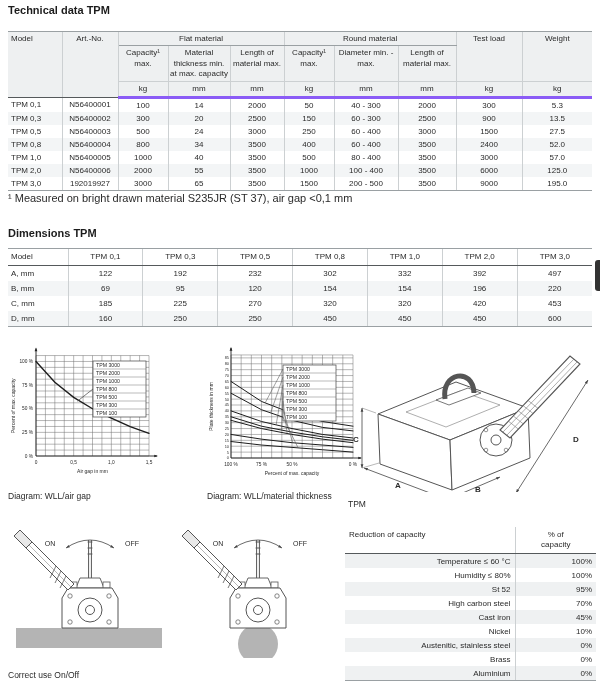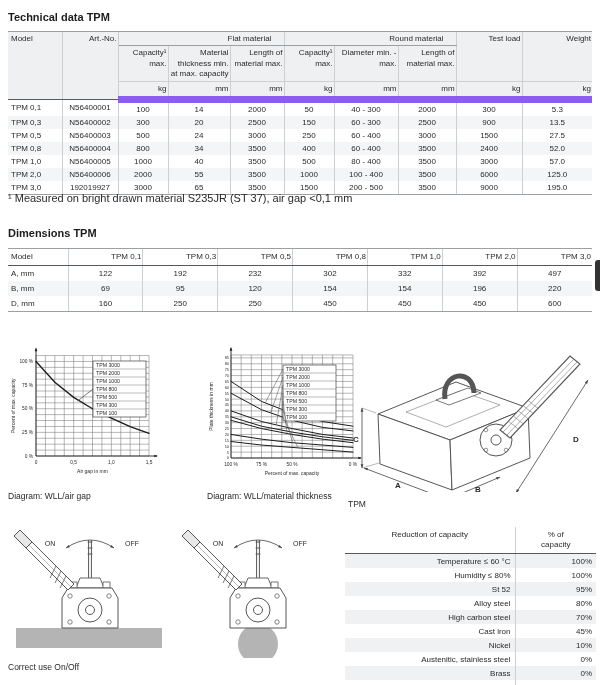--- a/index.html
+++ b/index.html
@@ -1,57 +1,57 @@
 <!DOCTYPE html>
 <html><head>
 <meta charset="utf-8">
 <style>
   html,body{margin:0;padding:0;}
   body{
     width:600px;height:685px;background:#ffffff;position:relative;overflow:hidden;
     font-family:"Liberation Sans", sans-serif;color:#2a2a2a;
   }
   .section-title{position:absolute;left:8px;font-size:11px;font-weight:bold;color:#1c1c1c;}
-  #title-technical{top:11px;}
+  #title-technical{top:4px;}
   #title-dimensions{top:227px;}
 
   .tframe{position:absolute;left:8px;width:584px;border-top:1px solid #9aa0a3;border-bottom:1px solid #9aa0a3;}
   #tech-frame{top:31px;}
   #dim-frame{top:248px;}
 
   table.dtable{border-collapse:collapse;border-style:hidden;table-layout:fixed;width:100%;font-size:8px;color:#2a2a2a;}
-  table.dtable th{font-weight:normal;vertical-align:top;padding:2px 1px 1px;line-height:1.3;text-align:right;}
+  table.dtable th{font-weight:normal;vertical-align:top;padding:2px 1px 1px;line-height:1.3;text-align:center;}
   table.dtable td{padding:1.5px 1px;text-align:center;height:10px;}
   table.dtable th,table.dtable td{border:1px solid #ccd0d2;}
   table.dtable td{border-top:none;border-bottom:none;}
   #tech-table th{background:#eef0f1;}
   #tech-table .grp{border-bottom:1px solid #9aa0a3;padding:2px 12px 1px;}
-  #tech-table .units th{vertical-align:bottom;border-bottom:7px solid #8b5cf6;padding-bottom:2px;}
+  #tech-table .units th{vertical-align:bottom;border-bottom:3px solid #8b5cf6;padding-bottom:2px;}
   #tech-table .dark-bottom{border-bottom:1px solid #55595b;}
   #tech-table tbody tr:nth-child(even){background:#f3f5f6;}
   #tech-table .cell-left, #dim-table .cell-left{text-align:left;padding-left:3px;}
   #dim-table th{background:#ffffff;border-bottom:1px solid #55595b;padding:3px 1px;}
   #dim-table tbody tr:nth-child(even){background:#f3f5f6;}
   #dim-table td{height:12px;}
 
   #footnote{position:absolute;left:8px;top:192px;font-size:11px;color:#2a2a2a;}
 
   .figure{position:absolute;}
   #fig-airgap{left:8px;top:342px;width:178px;}
   #fig-thickness{left:186px;top:342px;width:164px;margin-left:21px;}
   #fig-product{left:348px;top:342px;width:246px;}
   .fig-caption{font-size:8.5px;margin-top:3px;color:#2a2a2a;}
 
   #onoff-figure{position:absolute;left:8px;top:524px;width:336px;}
   #onoff-figure svg{display:inline-block;vertical-align:top;}
-  #onoff-caption{font-size:8.5px;margin-top:4px;}
+  #onoff-caption{font-size:8.5px;margin-top:12px;}
 
   #reduction-frame{position:absolute;left:345px;top:527px;width:251px;border-bottom:1px solid #9aa0a3;}
   table#reduction-table{border-collapse:collapse;border-style:hidden;table-layout:fixed;width:100%;font-size:8px;}
-  #reduction-table th{font-weight:normal;text-align:center;vertical-align:top;padding:3px 4px;border:1px solid #ccd0d2;border-top:none;border-bottom:1px solid #55595b;line-height:1.25;}
+  #reduction-table th{font-weight:normal;text-align:left;vertical-align:top;padding:3px 4px;border:1px solid #ccd0d2;border-top:none;border-bottom:1px solid #55595b;line-height:1.25;}
   #reduction-table th.val{text-align:center;white-space:pre-line;}
   #reduction-table td{padding:2.5px 4px;border:1px solid #ccd0d2;border-top:none;border-bottom:none;height:9px;text-align:right;}
   #reduction-table td.val{text-align:right;}
   #reduction-table tbody tr:nth-child(odd){background:#eff1f2;}
 
   #page-edge-tab{position:absolute;right:0;top:260px;width:5px;height:31px;background:#333;border-radius:3px 0 0 3px;}
 
   svg text{font-family:"Liberation Sans", sans-serif;fill:#2a2a2a;}
 </style>
 </head>
@@ -233,20 +233,30 @@
           </tr>
           <tr>
             <td class="cell-left">B, mm</td>
             <td>69</td>
             <td>95</td>
             <td>120</td>
             <td>154</td>
             <td>154</td>
             <td>196</td>
             <td>220</td>
+          </tr>
+          <tr>
+            <td class="cell-left">C, mm</td>
+            <td>185</td>
+            <td>225</td>
+            <td>270</td>
+            <td>320</td>
+            <td>320</td>
+            <td>420</td>
+            <td>453</td>
           </tr>
           <tr>
             <td class="cell-left">D, mm</td>
             <td>160</td>
             <td>250</td>
             <td>250</td>
             <td>450</td>
             <td>450</td>
             <td>450</td>
             <td>600</td>
@@ -551,24 +561,20 @@
           </tr>
           <tr>
             <td>Humidity ≤ 80%</td>
             <td class="val">100%</td>
           </tr>
           <tr>
             <td>St 52</td>
             <td class="val">95%</td>
           </tr>
           <tr>
-            <td>Alloy steel</td>
-            <td class="val">80%</td>
-          </tr>
-          <tr>
             <td>High carbon steel</td>
             <td class="val">70%</td>
           </tr>
           <tr>
             <td>Cast iron</td>
             <td class="val">45%</td>
           </tr>
           <tr>
             <td>Nickel</td>
             <td class="val">10%</td>

